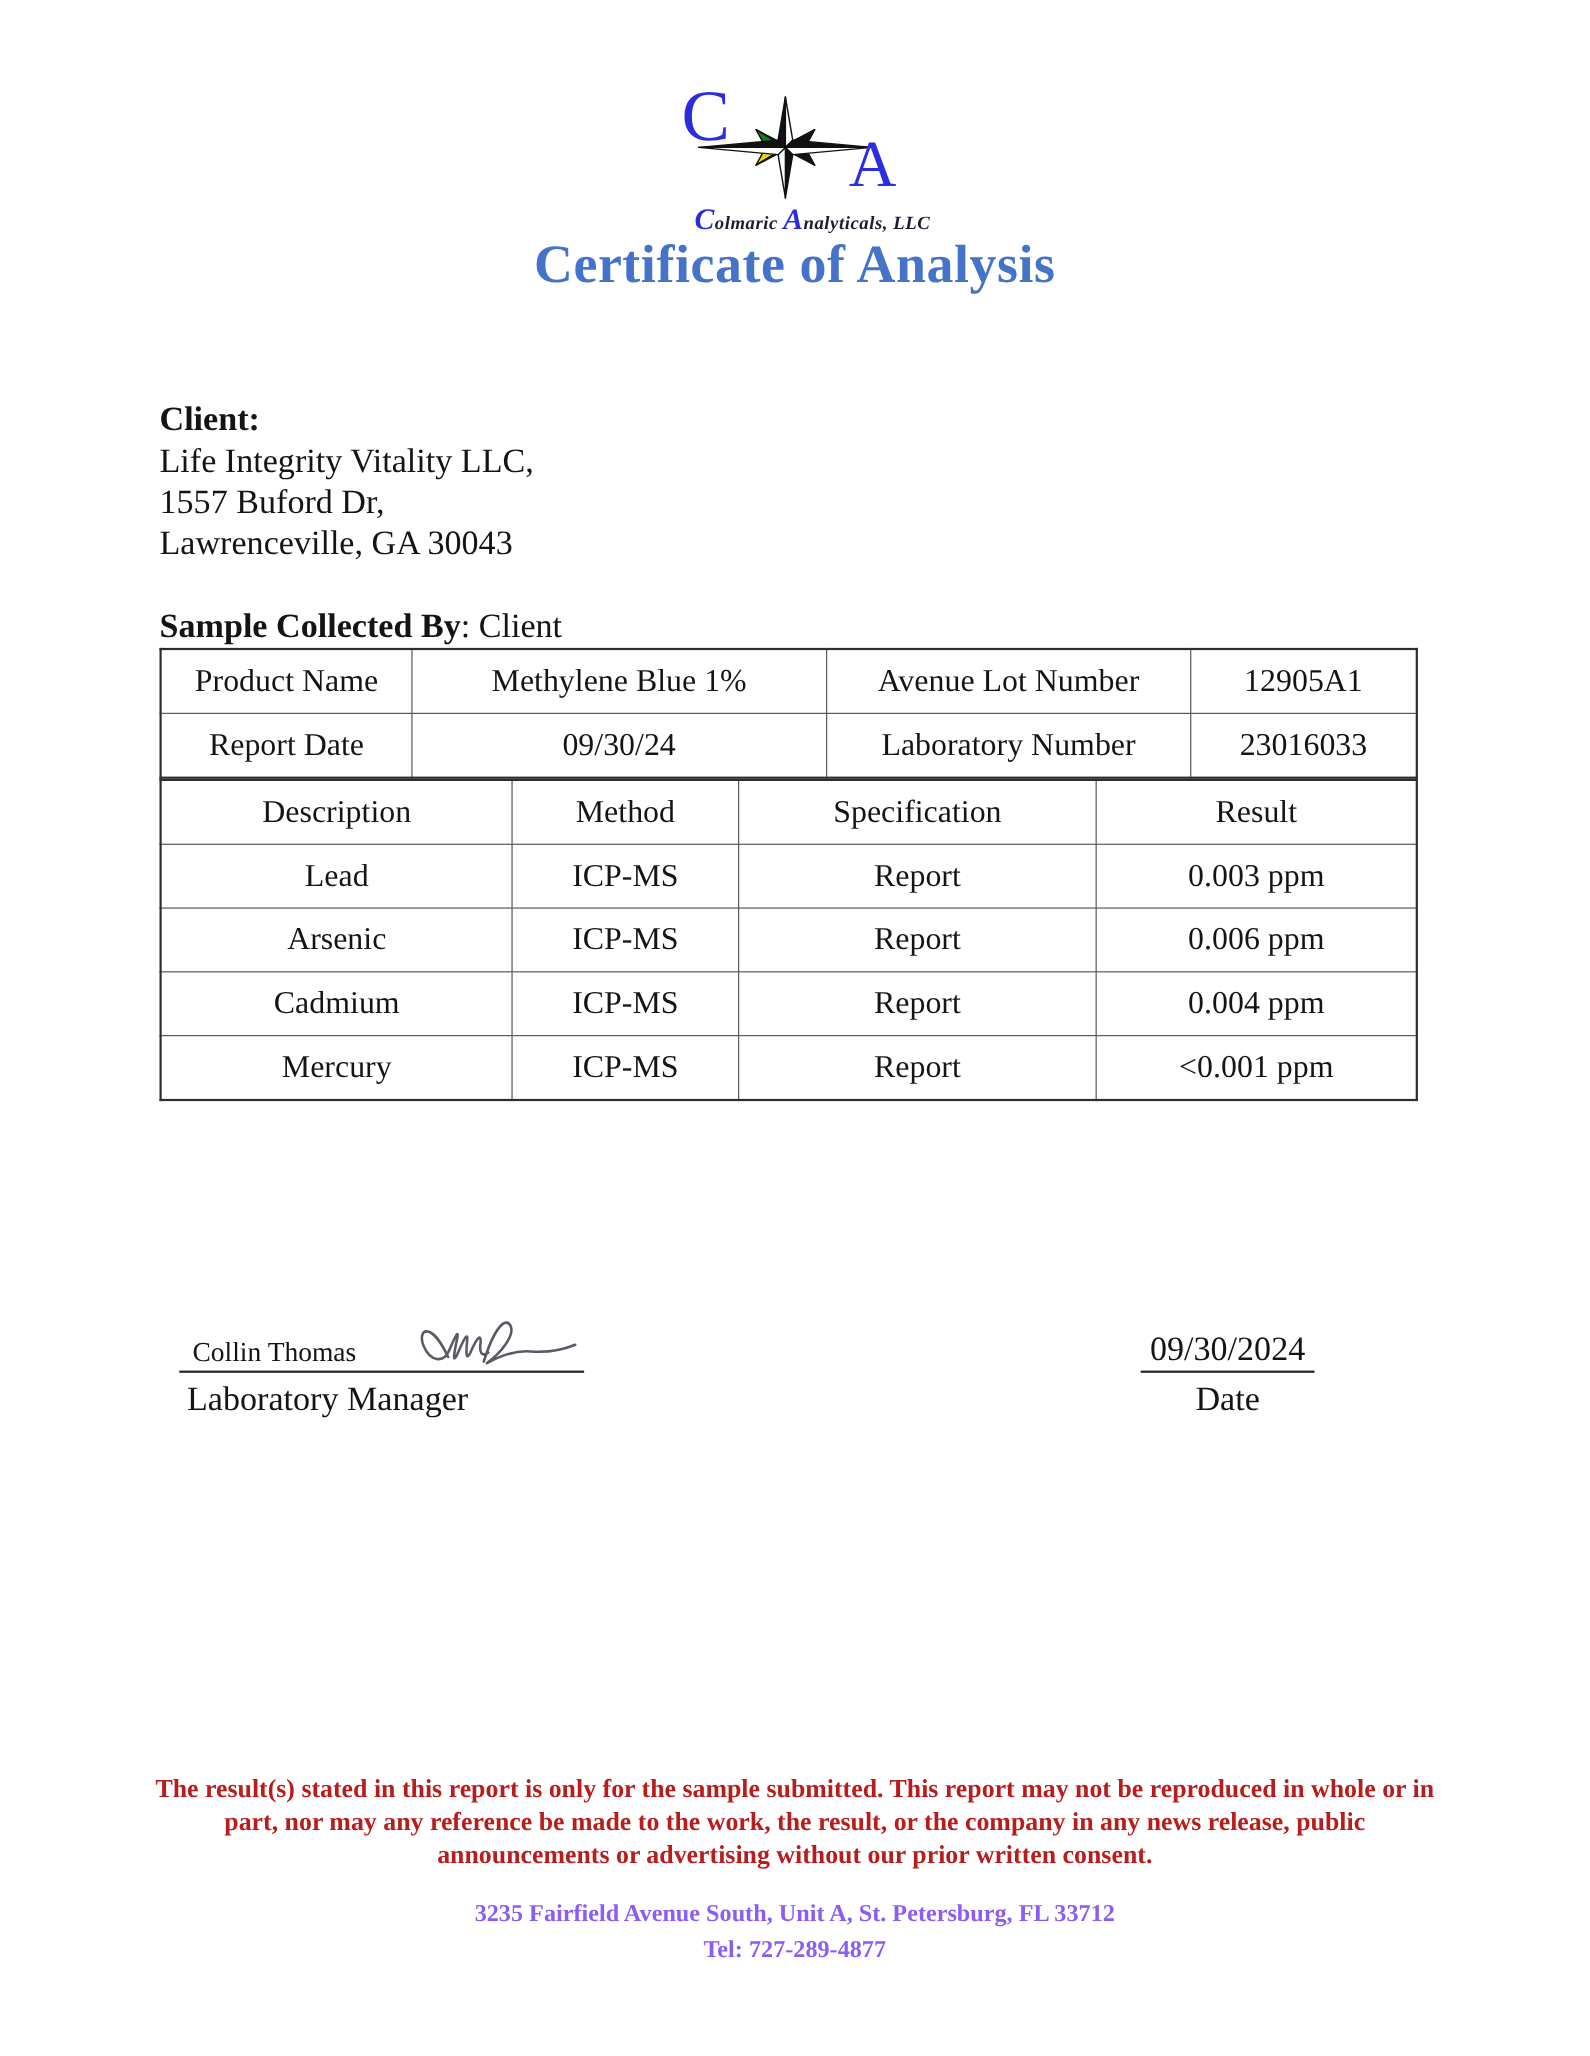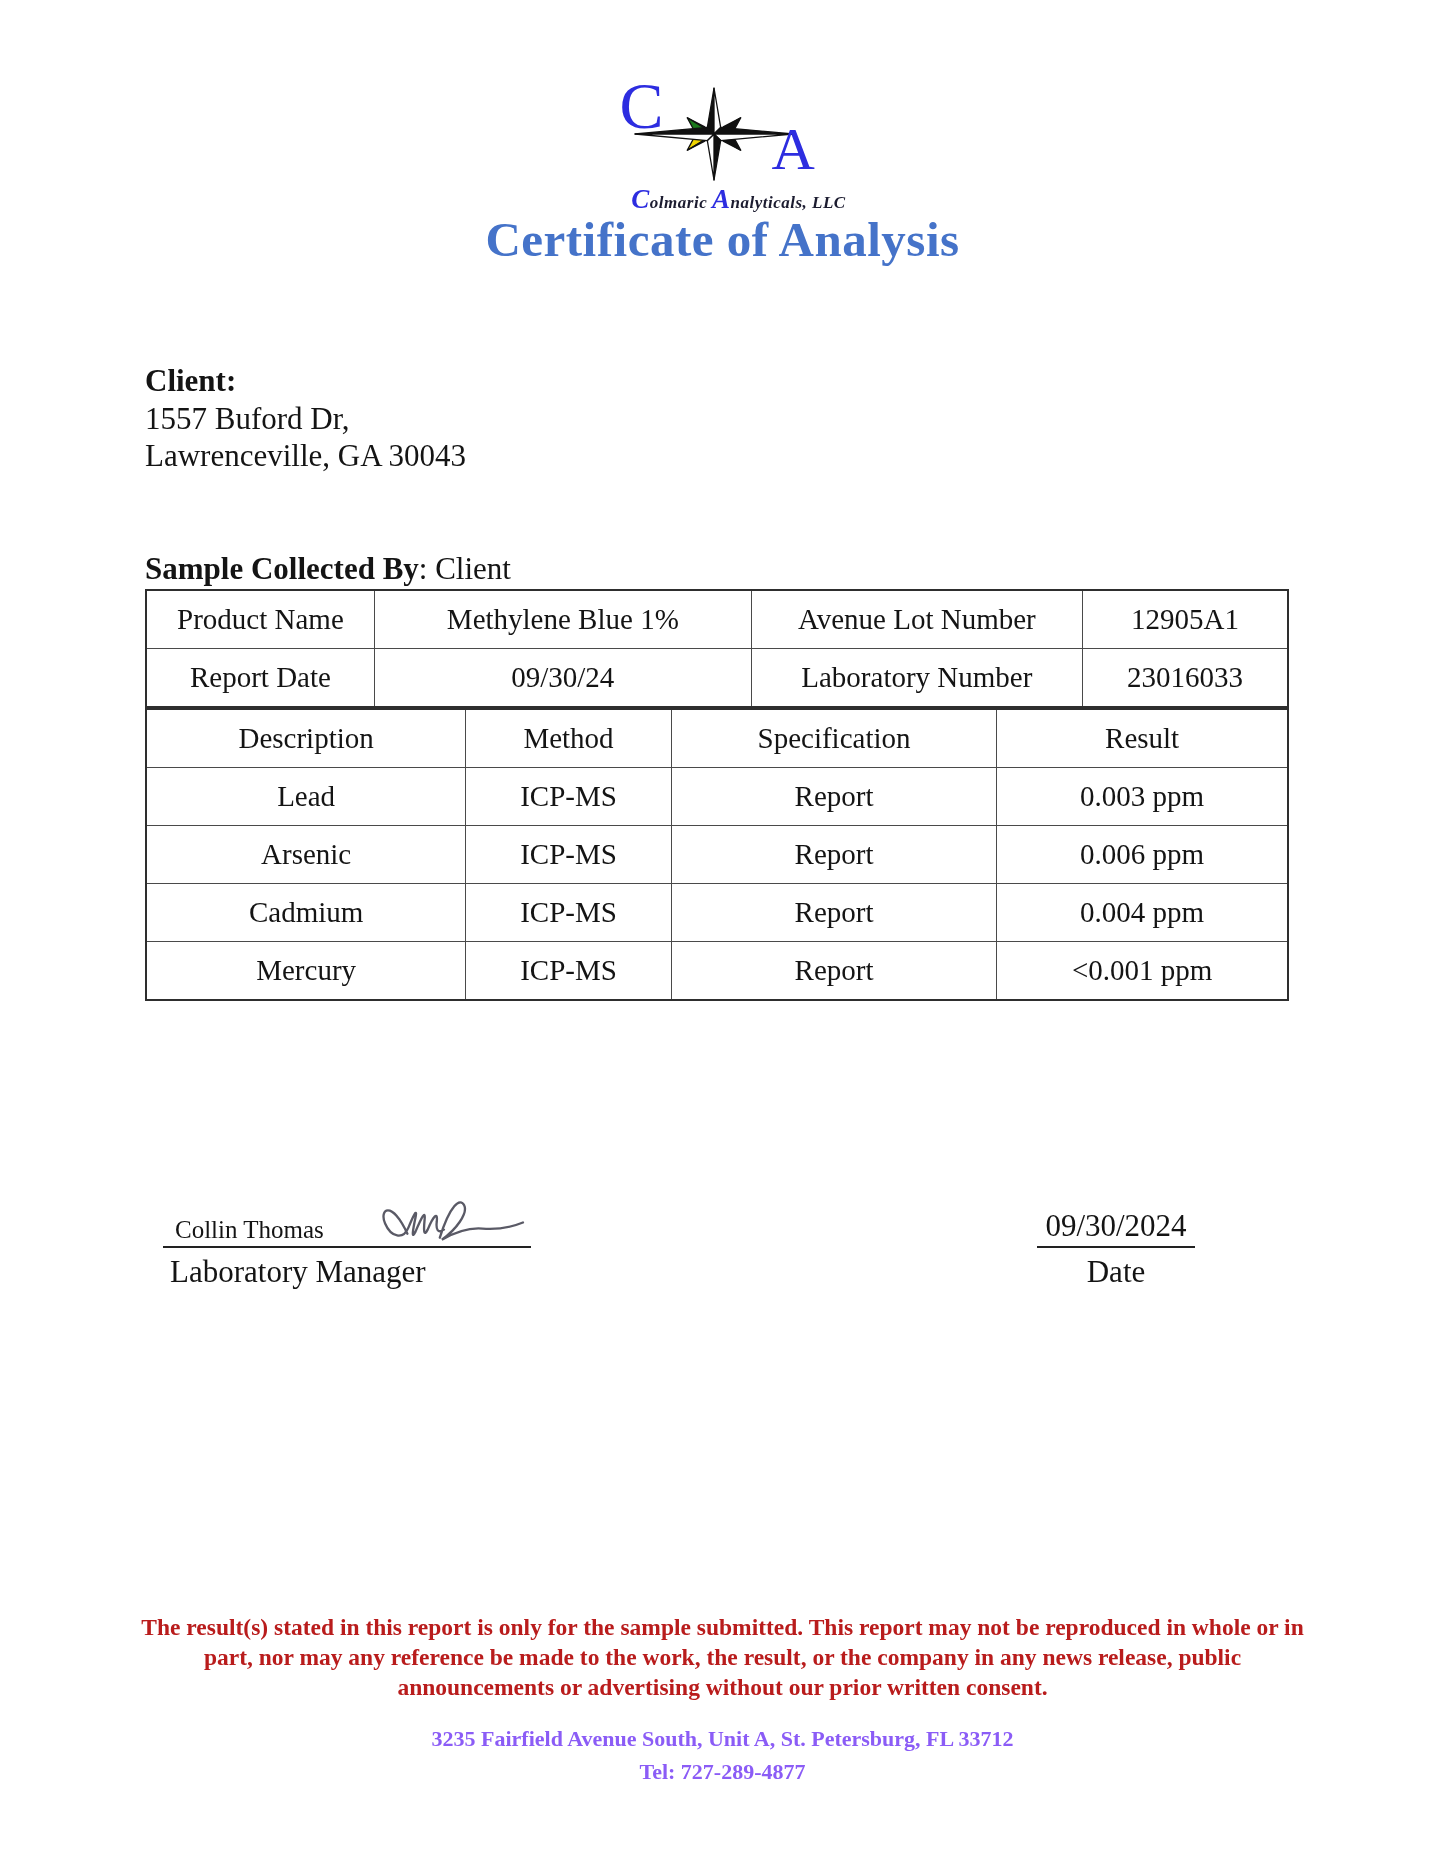--- a/index.html
+++ b/index.html
@@ -110,20 +110,21 @@
     </svg>
     <div class="logo-c">C</div>
     <div class="logo-a">A</div>
   </div>
   <div class="company-line"><span class="big">C</span><span>olmaric </span><span class="big">A</span><span>nalyticals, LLC</span></div>
 
   <div class="title">Certificate of Analysis</div>
 
   <div class="client">
     <div class="lbl">Client:</div>
+    <div>Life Integrity Vitality LLC,</div>
     <div>1557 Buford Dr,</div>
     <div>Lawrenceville, GA 30043</div>
   </div>
 
   <div class="sample-line"><span class="lbl">Sample Collected By</span><span>: Client</span></div>
 
   <table class="doc info-table">
     <colgroup>
         <col class="c1">
         <col class="c2">

